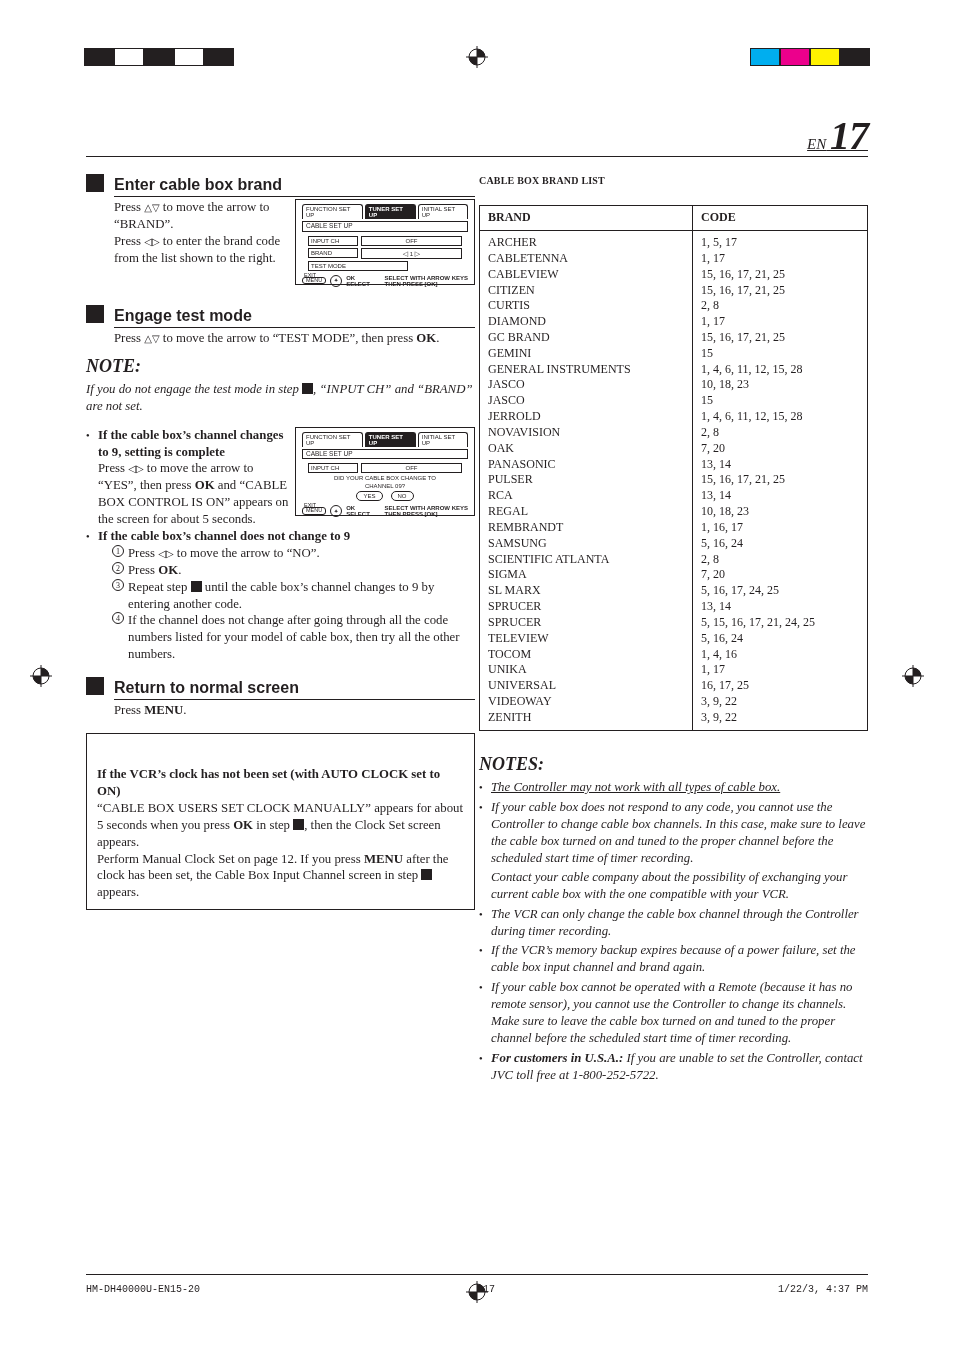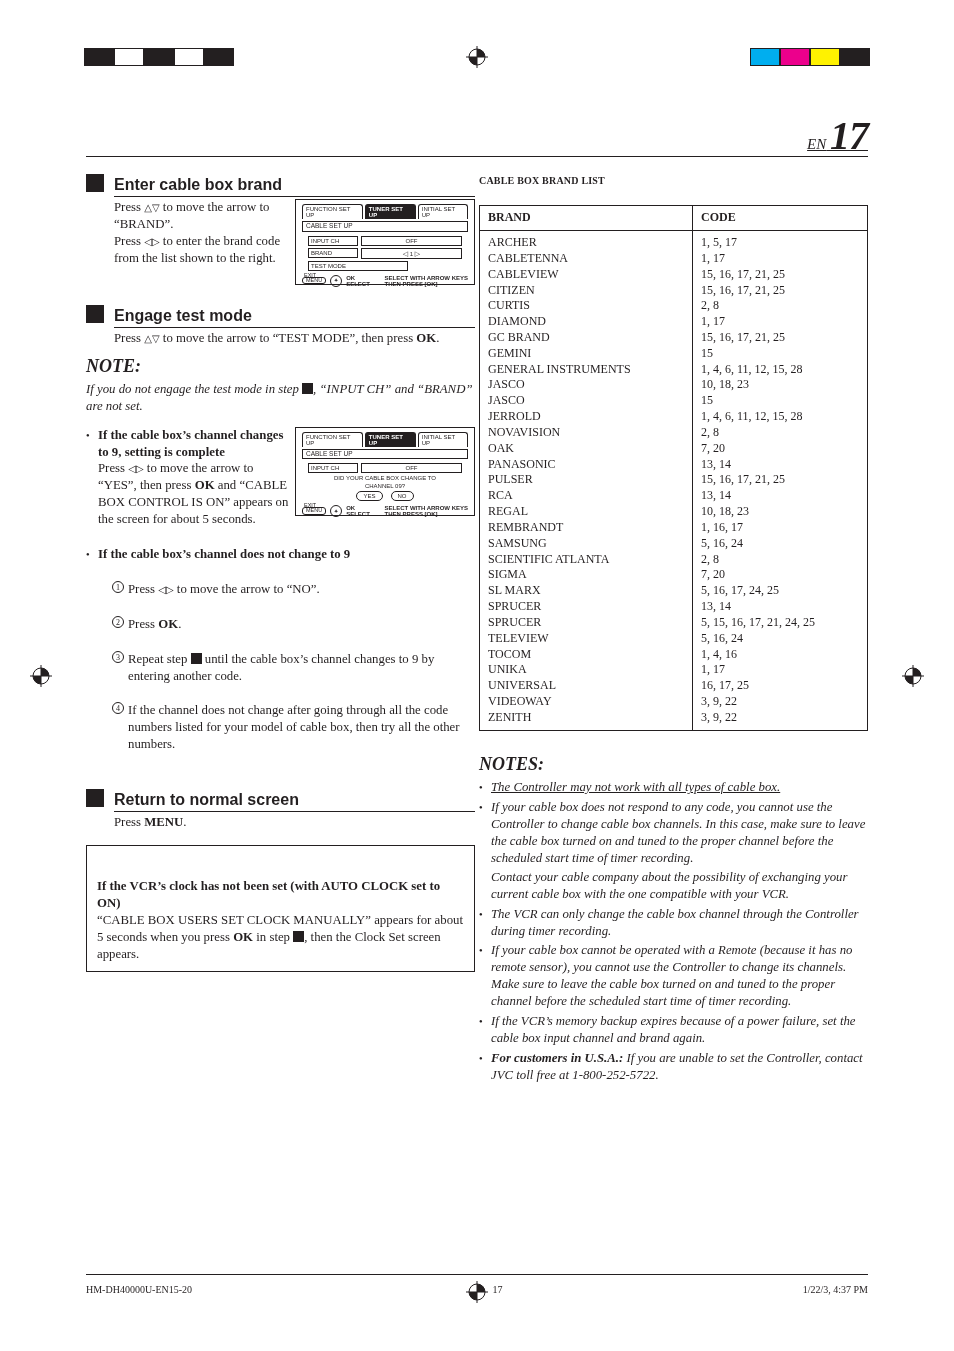--- a/index.html
+++ b/index.html
@@ -62,21 +62,21 @@
   .osd .msg { text-align: center; font-size: 6px; margin: 2px 6px; }
   .osd .guide { display: flex; align-items: center; gap: 4px; margin-top: 4px; font-size: 6px; font-weight: bold; }
   .osd .guide .k { border: 1px solid #231f20; border-radius: 3px; padding: 0 3px; font-size: 5.5px; font-weight: normal; }
   .osd .guide .wheel { width: 12px; height: 12px; border: 1px solid #231f20; border-radius: 50%; display: inline-flex; align-items: center; justify-content: center; font-size: 5px; }
   .osd .tri-l, .osd .tri-r { font-size: 7px; }
 
   .clearfix::after { content: ""; display: block; clear: both; }
 
   .note-head { font-style: italic; font-weight: bold; font-size: 18px; margin: 8px 0 2px 0; }
   .note-body, .italic { font-style: italic; }
-  .bullet-row { display: flex; margin: 18px 0; }
+  .bullet-row { display: flex; margin: 0 0; }
   .bullet-dot { width: 12px; flex: none; }
   .bullet-dot::before { content: "\25CF"; font-size: 6px; position: relative; top: -2px; }
   .sublist { margin-left: 14px; }
   .circ { display: inline-block; width: 12px; height: 12px; border: 1px solid #231f20; border-radius: 50%; font-size: 8px; text-align: center; line-height: 11px; margin-right: 4px; flex: none; }
 
   .boxed-note { border: 1px solid #231f20; padding: 8px 10px; margin-top: 14px; }
   .boxed-note .bt { font-weight: bold; margin-top: 24px; }
 
   
   .section-title { font-weight: bold; font-size: 10px; margin-bottom: 18px; letter-spacing: 0.2px; }
@@ -87,21 +87,21 @@
 
   .notes-list .bullet-row { margin: 3px 0; }
   .strong-it { font-weight: bold; font-style: italic; }
 
   
   .reg-bottom-left, .reg-bottom-right { position: absolute; bottom: 60px; }
   .reg-bottom-left { left: 30px; }
   .reg-bottom-right { right: 30px; }
 
   .footer-line { position: absolute; bottom: 76px; left: 86px; right: 86px; border-top: 0.5px solid #231f20; }
-  .footer { position: absolute; bottom: 56px; left: 86px; right: 86px; display: flex; justify-content: space-between; font-size: 10px; font-family: Liberation Serif, serif; align-items: flex-end; }
+  .footer { position: absolute; bottom: 56px; left: 86px; right: 86px; display: flex; justify-content: space-between; font-size: 10px; font-family: Liberation Mono, monospace; align-items: flex-end; }
 
   .reg-center-bottom { position: absolute; left: 50%; bottom: 48px; transform: translateX(-50%); }
 </style>
 </head>
 <body>
 
 <div class="page">
 
   <div class="printmarks-top">
     <div class="pm-left">
@@ -281,20 +281,21 @@
           <span class="stepmark"></span>
           <div class="step-body">
             <div class="step-title under">Return to normal screen</div>
             <p class="txt"><span>Press </span><b>MENU</b><span>.</span></p>
           </div>
         </div>
 
         <div class="boxed-note">
           <div class="bt">If the VCR’s clock has not been set (with AUTO CLOCK set to ON)</div>
           <p><span>“CABLE BOX USERS SET CLOCK MANUALLY” appears for about 5 seconds when you press </span><b>OK</b><span> in step </span><span class="mini-block"></span><span>, then the Clock Set screen appears.</span></p>
+          <p><span>Perform Manual Clock Set on page 12. If you press </span><b>MENU</b><span> after the clock has been set, the Cable Box Input Channel screen in step </span><span class="mini-block"></span><span> appears.</span></p>
         </div>
 
       </div>
 
       <div class="col col-right">
         <div class="section-title">CABLE BOX BRAND LIST</div>
         <table class="brand">
           <thead>
             <tr>
                 <th>BRAND</th>
@@ -382,25 +383,25 @@
             <div class="bullet-row">
               <span class="bullet-dot"></span>
               <div style="flex: 1 1 0%;"><span>If your cable box does not respond to any code, you cannot use the Controller to change cable box channels. In this case, make sure to leave the cable box turned on and tuned to the proper channel before the scheduled start time of timer recording.</span><div style="margin-top: 2px;">Contact your cable company about the possibility of exchanging your current cable box with the one compatible with your VCR.</div></div>
             </div>
             <div class="bullet-row">
               <span class="bullet-dot"></span>
               <div style="flex: 1 1 0%;"><span>The VCR can only change the cable box channel through the Controller during timer recording.</span></div>
             </div>
             <div class="bullet-row">
               <span class="bullet-dot"></span>
+              <div style="flex: 1 1 0%;"><span>If the VCR’s memory backup expires because of a power failure, set the cable box input channel and brand again.</span></div>
+            </div>
+            <div class="bullet-row">
+              <span class="bullet-dot"></span>
               <div style="flex: 1 1 0%;"><span>If your cable box cannot be operated with a Remote (because it has no remote sensor), you cannot use the Controller to change its channels. Make sure to leave the cable box turned on and tuned to the proper channel before the scheduled start time of timer recording.</span></div>
-            </div>
-            <div class="bullet-row">
-              <span class="bullet-dot"></span>
-              <div style="flex: 1 1 0%;"><span>If the VCR’s memory backup expires because of a power failure, set the cable box input channel and brand again.</span></div>
             </div>
             <div class="bullet-row">
               <span class="bullet-dot"></span>
               <div style="flex: 1 1 0%;"><span class="strong-it">For customers in U.S.A.:</span><span> If you are unable to set the Controller, contact JVC toll free at 1-800-252-5722.</span></div>
             </div>
           </div>
       </div>
     </div>
   </div>
 

